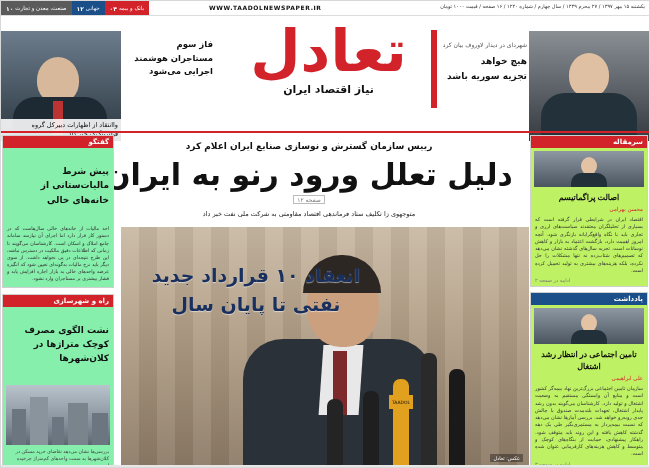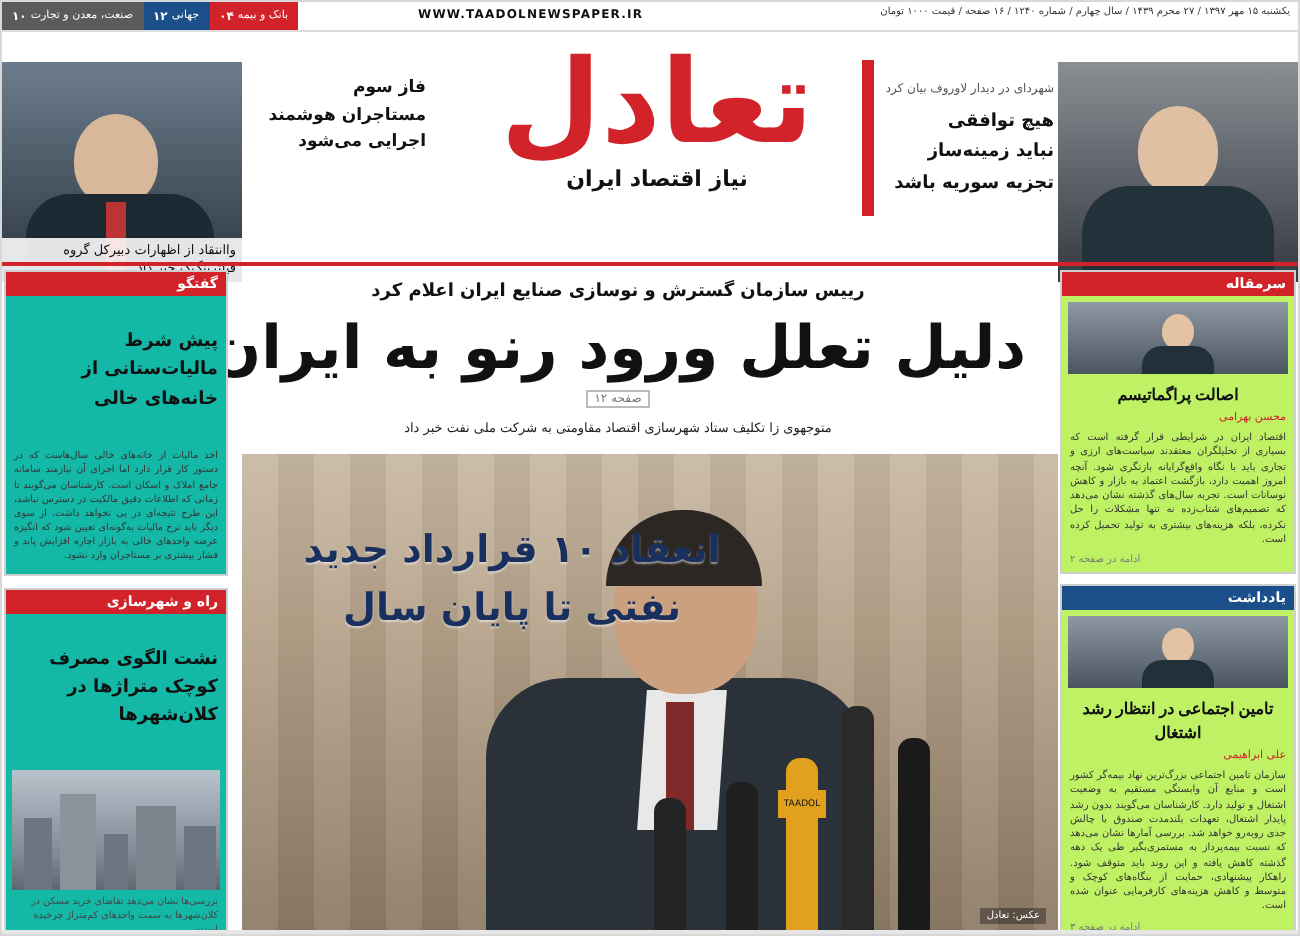--- a/index.html
+++ b/index.html
@@ -94,21 +94,21 @@
   .rbox .bhead.blue{background:#1b4f8a;}
   .rbox .thumb{height:36px;background:linear-gradient(180deg,#8e98a2,#4a5560);margin:3px;position:relative;}
   .rbox .thumb .h{position:absolute;left:50%;top:6px;transform:translateX(-50%);width:16px;height:18px;border-radius:50%;background:#e3c3a4;}
   .rbox .thumb .b{position:absolute;left:50%;top:22px;transform:translateX(-50%);width:36px;height:14px;border-radius:10px 10px 0 0;background:#22303a;}
   .rbox .title{font-size:8px;font-weight:bold;color:#111;text-align:center;padding:2px 4px;line-height:1.5;font-family:Liberation Serif, serif;}
   .rbox .tag{font-size:5.5px;color:#d2232a;text-align:right;padding:0 4px 2px;}
   .rbox .body{font-size:5px;color:#333;text-align:justify;padding:2px 4px 3px;line-height:1.45;columns:1;}
   .rbox .more{font-size:5px;color:#777;text-align:left;padding:0 4px 3px;}
 
   
-  .lbox{border:1px solid #cfcfcf;margin-bottom:6px;background:#14b8a6;}
+  .lbox{border:1px solid #cfcfcf;margin-bottom:6px;background:#86efac;}
   .lbox .lhead{background:#d2232a;color:#fff;font-size:7px;padding:2px 4px;text-align:right;font-weight:bold;}
   .lbox .ltitle{font-size:9px;font-weight:bold;color:#111;text-align:right;padding:16px 4px;line-height:1.6;}
   .lbox .lbody{font-size:4.8px;color:#333;text-align:justify;padding:2px 4px 4px;line-height:1.5;}
   .lbox .limg{height:60px;margin:3px;background:linear-gradient(180deg,#b9c3cc 0%,#7e8a95 70%,#5d6771 100%);position:relative;overflow:hidden;}
   .lbox .limg .tower{position:absolute;bottom:0;background:#6b7680;}
   .lbox .lcap{font-size:4.8px;color:#444;text-align:right;padding:0 4px 4px;line-height:1.5;}
 
   
   .bottombar{position:absolute;bottom:0;right:0;width:650px;height:2px;background:#e6e6e6;}
 </style>
@@ -154,22 +154,21 @@
     </div>
 
     <div class="logo">
       <div class="stripe"></div>
       <div class="word">تعادل</div>
       <div class="sub">نیاز اقتصاد ایران</div>
     </div>
 
     <div class="mh-rtext">
       <div style="font-size:6px;font-weight:normal;color:#555;margin-bottom:3px;">شهردای در دیدار لاوروف بیان کرد</div>
-      <div>هیچ توافقی</div>
-      <div>نباید زمینه‌ساز</div>
+      <div>هیچ خواهد</div>
       <div>تجزیه سوریه باشد</div>
     </div>
 
     <div class="mh-right">
       <div class="photo">
         <div class="head"></div>
         <div class="body"></div>
       </div>
     </div>
   </div>
@@ -202,21 +201,21 @@
       <div class="more">ادامه در صفحه ۳</div>
     </div>
   </div>
 
   <div class="col-center">
     <div class="kicker">رییس سازمان گسترش و نوسازی صنایع ایران  اعلام کرد</div>
     <div class="mainhead">دلیل تعلل ورود رنو به ایران</div>
     <div class="mainmeta">
       <span class="bx">صفحه ۱۲</span>
     </div>
-    <div class="subkicker">متوجهوی زا تکلیف ستاد شهرسازی اقتصاد مقاومتی به شرکت ملی نفت خبر داد</div>
+    <div class="subkicker">متوجهوی زا تکلیف ستاد فرماندهی اقتصاد مقاومتی به شرکت ملی نفت خبر داد</div>
 
     <div class="photo-main">
       <div class="wall"></div>
       <div class="pm-body"></div>
       <div class="pm-shirt"></div>
       <div class="pm-tie"></div>
       <div class="pm-head"></div>
       <div class="pm-hair"></div>
 
       <div class="mic m1"></div>

